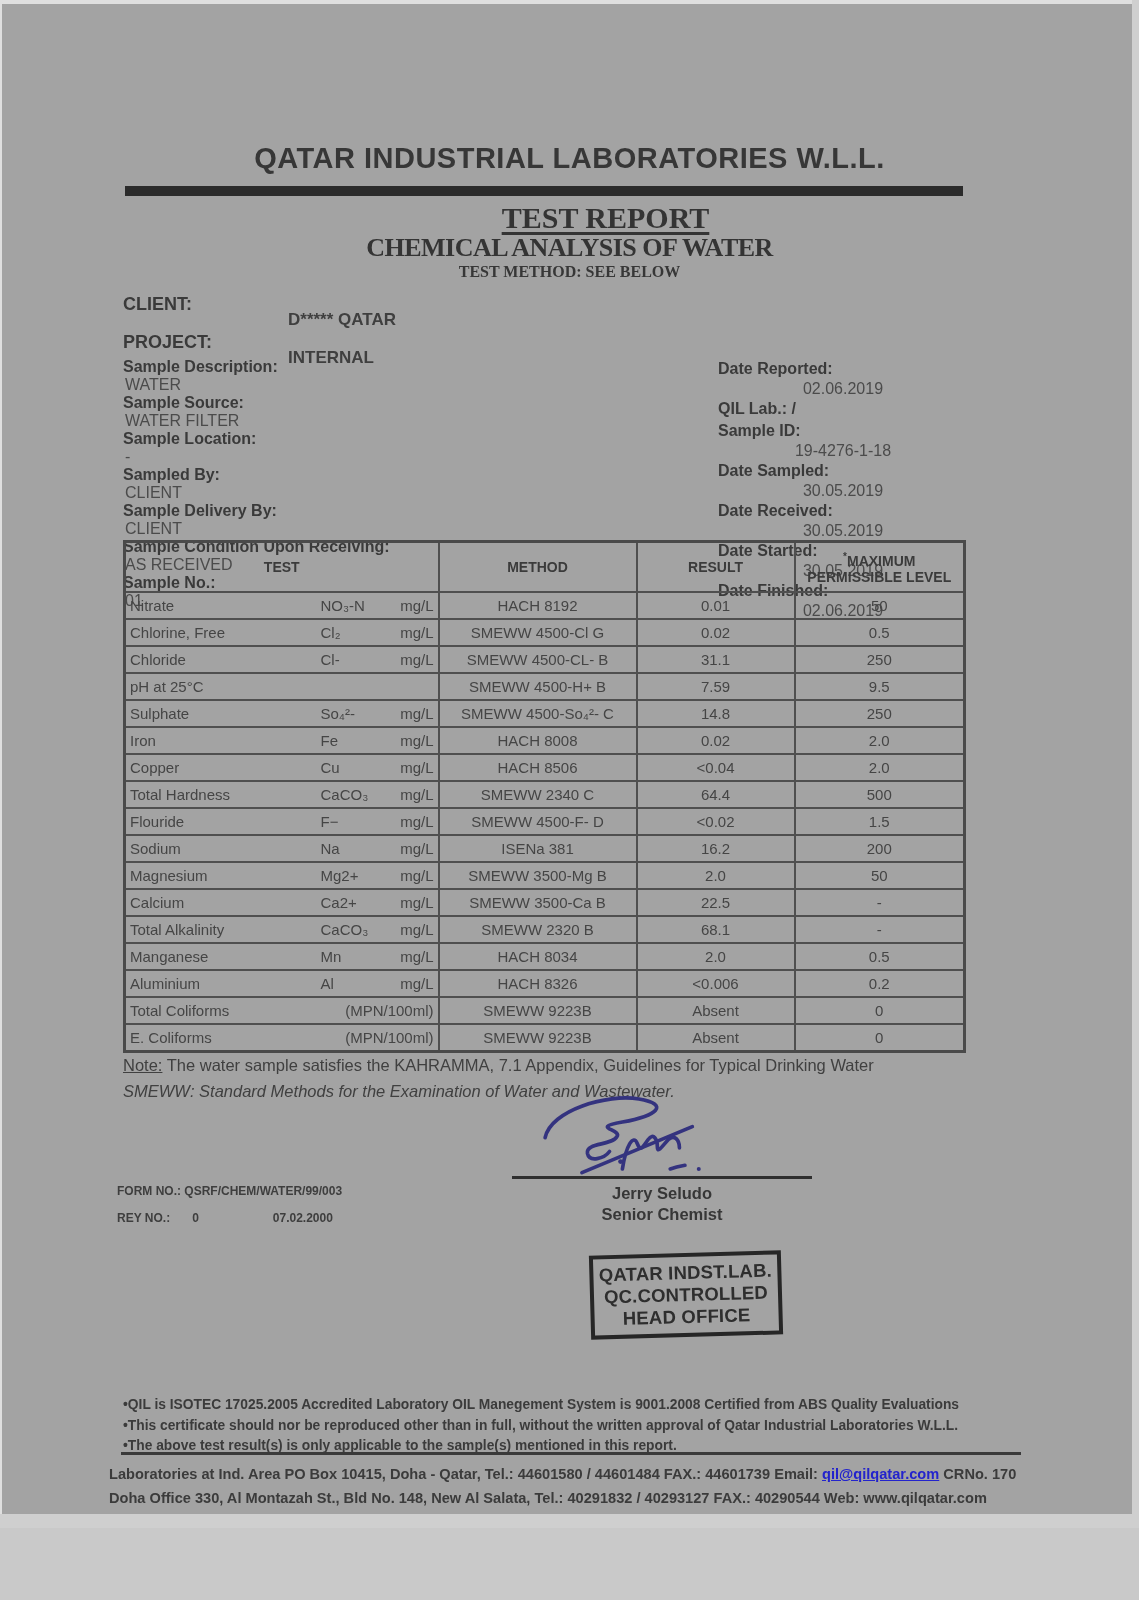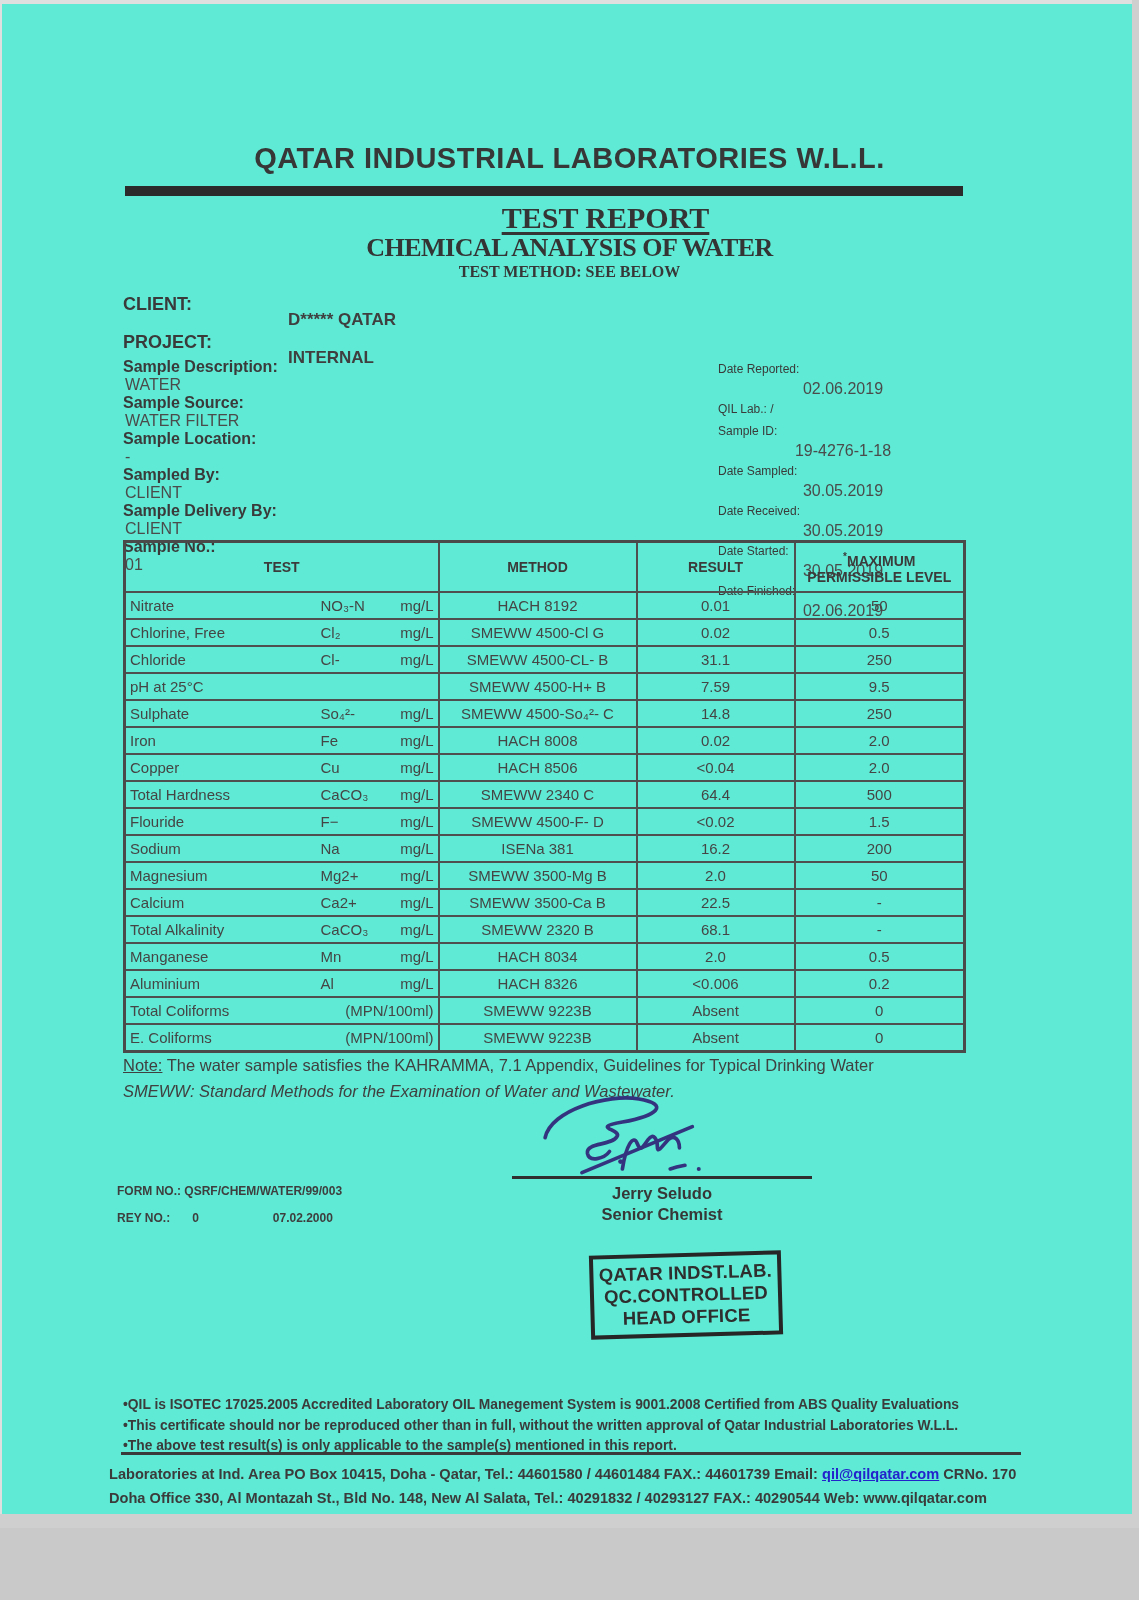--- a/index.html
+++ b/index.html
@@ -1,17 +1,17 @@
 <!DOCTYPE html>
 <html><head>
 <meta charset="utf-8">
 <style>
   html,body{margin:0;padding:0;background:#c9c9c9;}
   .page{
-    position:relative;width:1139px;height:1528px;background:#5eead4;overflow:hidden;
+    position:relative;width:1139px;height:1528px;background:#a3a3a3;overflow:hidden;
     font-family:"Liberation Sans", sans-serif;color:#3c3c3c;
     box-shadow: inset -7px -14px 0 0 #cfcfcf, inset 2px 4px 0 0 #dfdfdf;
   }
   
   .company-title{position:absolute;top:142px;left:0;width:100%;text-align:center;
     font-size:29px;font-weight:bold;letter-spacing:0.5px;color:#373737;}
   .title-bar{position:absolute;top:186px;left:125px;width:838px;height:10px;background:#2b2b2b;}
   .report-title{position:absolute;top:201px;left:0;width:100%;text-align:center;
     font-family:"Liberation Serif", serif;font-size:30px;font-weight:bold;color:#343434;
     text-decoration:underline;text-decoration-thickness:3px;text-underline-offset:4px;padding-left:36px;}
@@ -23,21 +23,21 @@
   .client-block{position:absolute;top:293px;left:123px;}
   .client-row{display:flex;line-height:23px;gap:32px;}
   .client-row .cl{font-weight:bold;font-size:18px;width:133px;color:#3a3a3a;}
   .client-row .cv{font-weight:bold;font-size:17px;color:#3f3f3f;margin-top:15px;}
   
   .info-left{position:absolute;top:358px;left:123px;width:570px;}
   .info-right{position:absolute;top:358px;left:718px;width:250px;}
   .info-row{display:flex;align-items:flex-start;min-height:24.4px;flex-direction:column;}
   .info-left .info-label{font-weight:bold;font-size:16px;min-width:187px;color:#3a3a3a;}
   .info-left .info-value{font-size:16px;color:#4b4b4b;padding-left:2px;}
-  .info-right .info-label{font-weight:normal;font-size:12px;min-width:132px;color:#3a3a3a;line-height:22px;}
+  .info-right .info-label{font-weight:bold;font-size:16px;min-width:132px;color:#3a3a3a;line-height:22px;}
   .info-right .info-value{font-size:16px;color:#4b4b4b;align-self:center;}
   
   table.results{position:absolute;top:540px;left:123px;width:840px;border-collapse:collapse;
     border:3px solid #4a4a4a;table-layout:fixed;padding-left:24px;}
   table.results th, table.results td{border:2px solid #4f4f4f;font-size:15px;color:#454545;
     padding:0 4px;overflow:hidden;white-space:nowrap;}
   table.results th{height:48px;font-size:14px;font-weight:bold;text-align:center;color:#3b3b3b;line-height:17px;}
   table.results td{height:25px;vertical-align:middle;}
   td.c-name{text-align:left;padding-left:8px;border-right:none !important;}
   td.c-sym{text-align:left;border-left:none !important;border-right:none !important;}
@@ -112,20 +112,24 @@
         <div class="info-label">Sample Location:</div>
         <div class="info-value">-</div>
       </div>
       <div class="info-row">
         <div class="info-label">Sampled By:</div>
         <div class="info-value">CLIENT</div>
       </div>
       <div class="info-row">
         <div class="info-label">Sample Delivery By:</div>
         <div class="info-value">CLIENT</div>
+      </div>
+      <div class="info-row">
+        <div class="info-label">Sample Condition Upon Receiving:</div>
+        <div class="info-value">AS RECEIVED</div>
       </div>
       <div class="info-row">
         <div class="info-label">Sample No.:</div>
         <div class="info-value">01</div>
       </div>
     </div>
   <div class="info-right" id="info-right">
       <div class="info-row">
         <div class="info-label">
           <div>Date Reported:</div>

